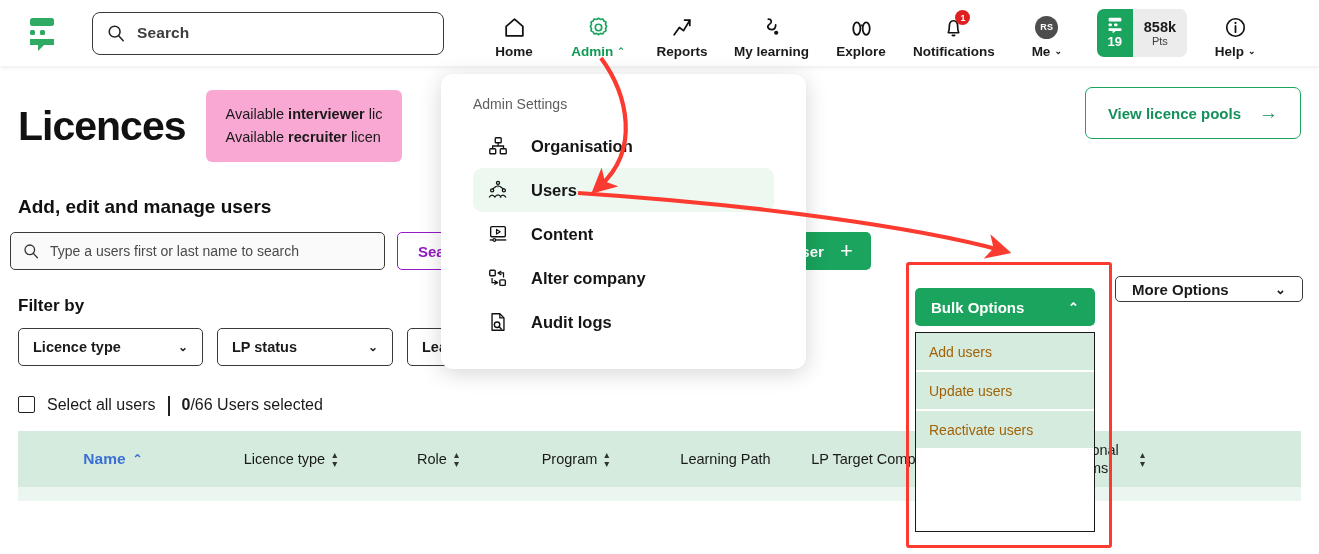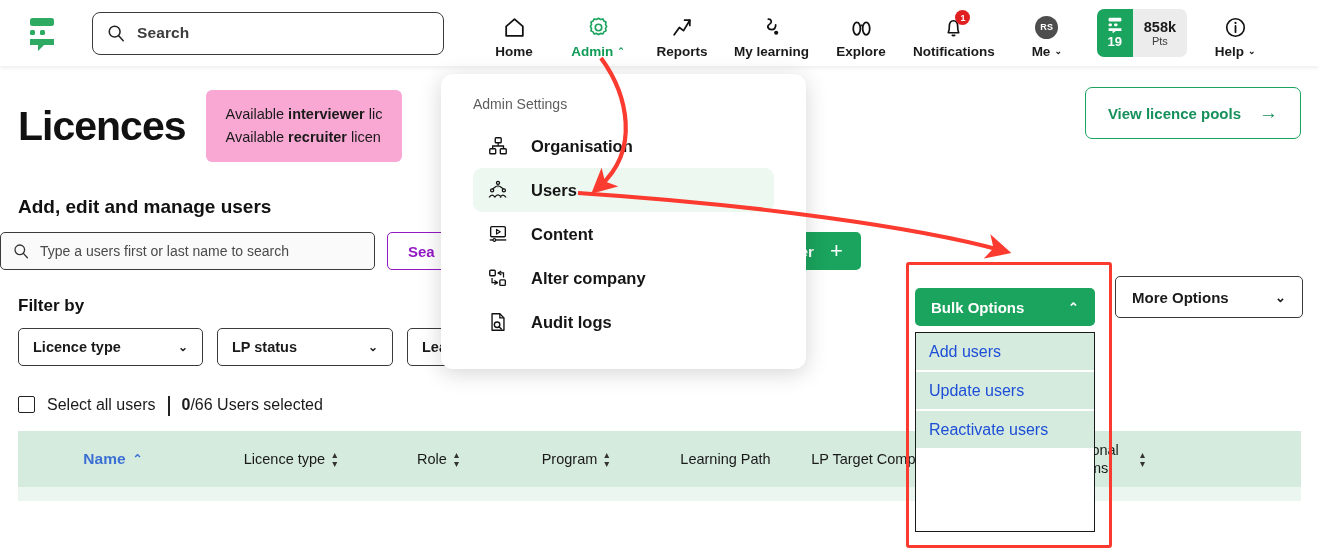--- a/index.html
+++ b/index.html
@@ -87,21 +87,21 @@
   .lic-info b { font-weight:700; }
   .view-pools {
     position:absolute; right:18px; top:21px;
     border:1.5px solid #1aa45d; border-radius:7px; background:#fff;
     color:#16905a; font-weight:700; font-size:15px;
     padding:14px 22px; display:flex; align-items:center; gap:18px; cursor:pointer;
   }
 
   .subtitle { font-size:19px; font-weight:700; margin:34px 0 0 18px; color:#111; }
 
-  .search-row { display:flex; align-items:center; margin:14px 0 0 0; gap:12px; position:relative; }
+  .search-row { display:flex; align-items:center; margin:14px 0 0 10px; gap:12px; position:relative; }
   .user-search {
     width:375px; height:38px; border:1px solid #3a3a3a; border-radius:5px;
     background:#fafafb; display:flex; align-items:center; gap:11px; padding:0 12px;
   }
   .user-search input {
     border:none; outline:none; background:transparent; font-size:14px;
     color:#3d3d3d; font-family:inherit; width:300px;
   }
   .user-search input::placeholder { color:#4a4a4a; }
   .btn-search {
@@ -168,26 +168,26 @@
   }
   .bulk-list {
     margin-top:6px; width:180px; height:200px; overflow-y:auto;
     border:1.5px solid #1a1a1a; background:#fff;
     scrollbar-width:thin;
   }
   .bulk-list::-webkit-scrollbar { width:6px; }
   .bulk-list::-webkit-scrollbar-thumb { background:#bdbdbd; border-radius:3px; }
   .bulk-opt {
     background:#d5ebdd; height:39px; display:flex; align-items:center;
-    padding:0 13px; font-size:16px; color:#1d4ed8; border-bottom:2px solid #fff;
+    padding:0 13px; font-size:14px; color:#a16207; border-bottom:2px solid #fff;
     cursor:pointer;
   }
 
   .more-opts {
-    position:absolute; left:1115px; top:276px; width:188px; height:42px;
+    position:absolute; left:1115px; top:276px; width:188px; height:26px;
     border:1px solid #3a3a3a; border-radius:5px; background:#fff;
     display:flex; align-items:center; justify-content:space-between; padding:0 16px;
     font-size:15px; font-weight:700; color:#1a1a1a; z-index:45; cursor:pointer;
   }
 
   
   .annot { position:absolute; left:0; top:0; width:1319px; height:554px; pointer-events:none; z-index:90; }
   .red-box {
     position:absolute; border:3px solid #fb3b30; border-radius:3px;
     left:906px; top:262px; width:206px; height:286px; z-index:85; pointer-events:none;

